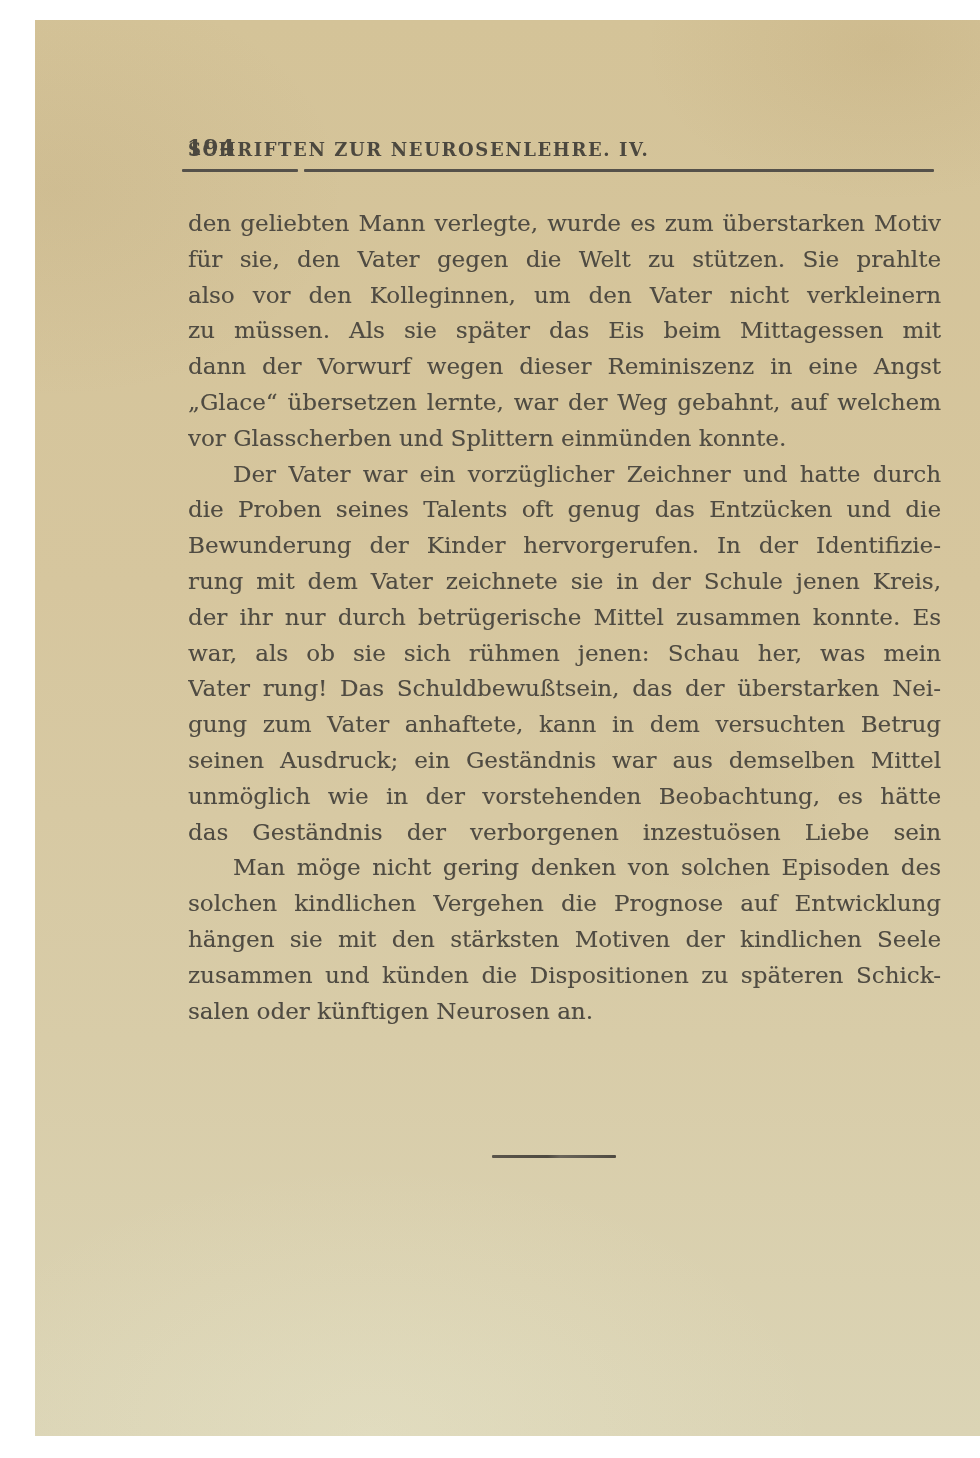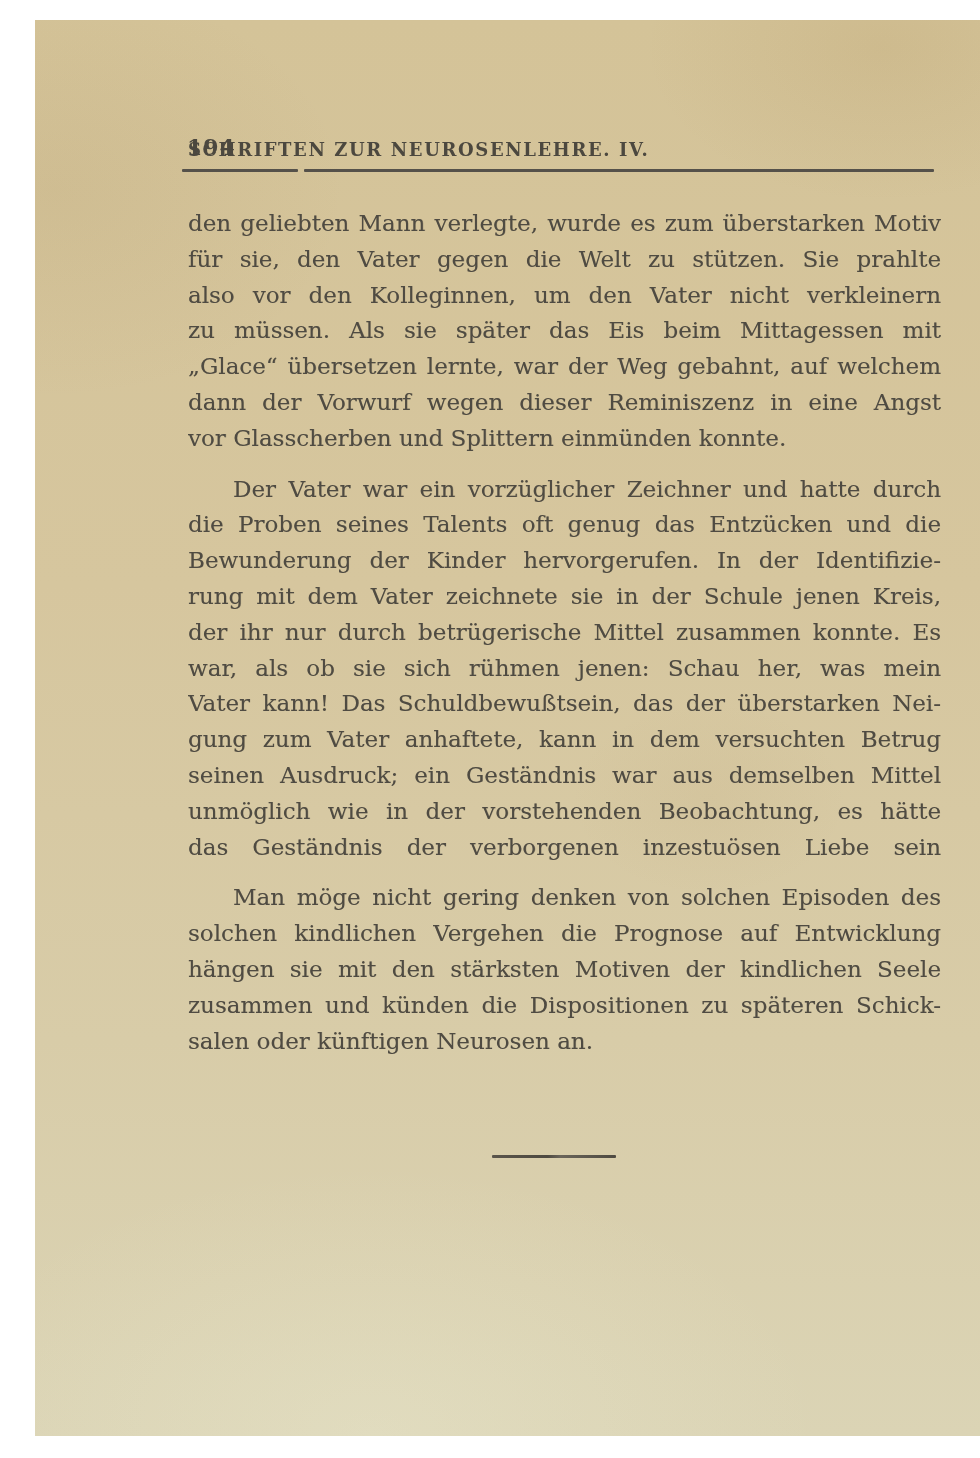--- a/index.html
+++ b/index.html
@@ -70,21 +70,20 @@
     text-align: justify;
     text-align-last: justify;
     height: 35.8px;
     overflow: hidden;
   }
   .line.last {
     text-align-last: left;
   }
   .line.indent {
     text-indent: 45px;
-    margin-top: 15px;
   }
   .section-divider {
     position: absolute;
     left: 457px;
     top: 1135px;
     width: 124px;
     height: 3px;
     background: linear-gradient(90deg, #5a554b 0%, #4e4a41 45%, #6a655a 55%, #4e4a41 100%);
     border-radius: 1px;
   }
@@ -101,32 +100,32 @@
 
     <div class="rule-seg rule-left"></div>
     <div class="rule-seg rule-main"></div>
 
     <div class="text-body">
         <div>
           <div class="line">den geliebten Mann verlegte, wurde es zum überstarken Motiv</div>
           <div class="line">für sie, den Vater gegen die Welt zu stützen. Sie prahlte</div>
           <div class="line">also vor den Kolleginnen, um den Vater nicht verkleinern</div>
           <div class="line">zu müssen. Als sie später das Eis beim Mittagessen mit</div>
+          <div class="line">dann der Vorwurf wegen dieser Reminiszenz in eine Angst</div>
           <div class="line">„Glace“ übersetzen lernte, war der Weg gebahnt, auf welchem</div>
-          <div class="line">dann der Vorwurf wegen dieser Reminiszenz in eine Angst</div>
           <div class="line last">vor Glasscherben und Splittern einmünden konnte.</div>
         </div>
         <div>
           <div class="line indent">Der Vater war ein vorzüglicher Zeichner und hatte durch</div>
           <div class="line">die Proben seines Talents oft genug das Entzücken und die</div>
           <div class="line">Bewunderung der Kinder hervorgerufen. In der Identifizie-</div>
           <div class="line">rung mit dem Vater zeichnete sie in der Schule jenen Kreis,</div>
           <div class="line">der ihr nur durch betrügerische Mittel zusammen konnte. Es</div>
           <div class="line">war, als ob sie sich rühmen jenen: Schau her, was mein</div>
-          <div class="line">Vater kann! Das Schuldbewußtsein, das der überstarken Nei-</div>
+          <div class="line">Vater rung! Das Schuldbewußtsein, das der überstarken Nei-</div>
           <div class="line">gung zum Vater anhaftete, kann in dem versuchten Betrug</div>
           <div class="line">seinen Ausdruck; ein Geständnis war aus demselben Mittel</div>
           <div class="line">unmöglich wie in der vorstehenden Beobachtung, es hätte</div>
           <div class="line last">das Geständnis der verborgenen inzestuösen Liebe sein müssen.</div>
         </div>
         <div>
           <div class="line indent">Man möge nicht gering denken von solchen Episoden des</div>
           <div class="line">solchen kindlichen Vergehen die Prognose auf Entwicklung</div>
           <div class="line">hängen sie mit den stärksten Motiven der kindlichen Seele</div>
           <div class="line">zusammen und künden die Dispositionen zu späteren Schick-</div>

